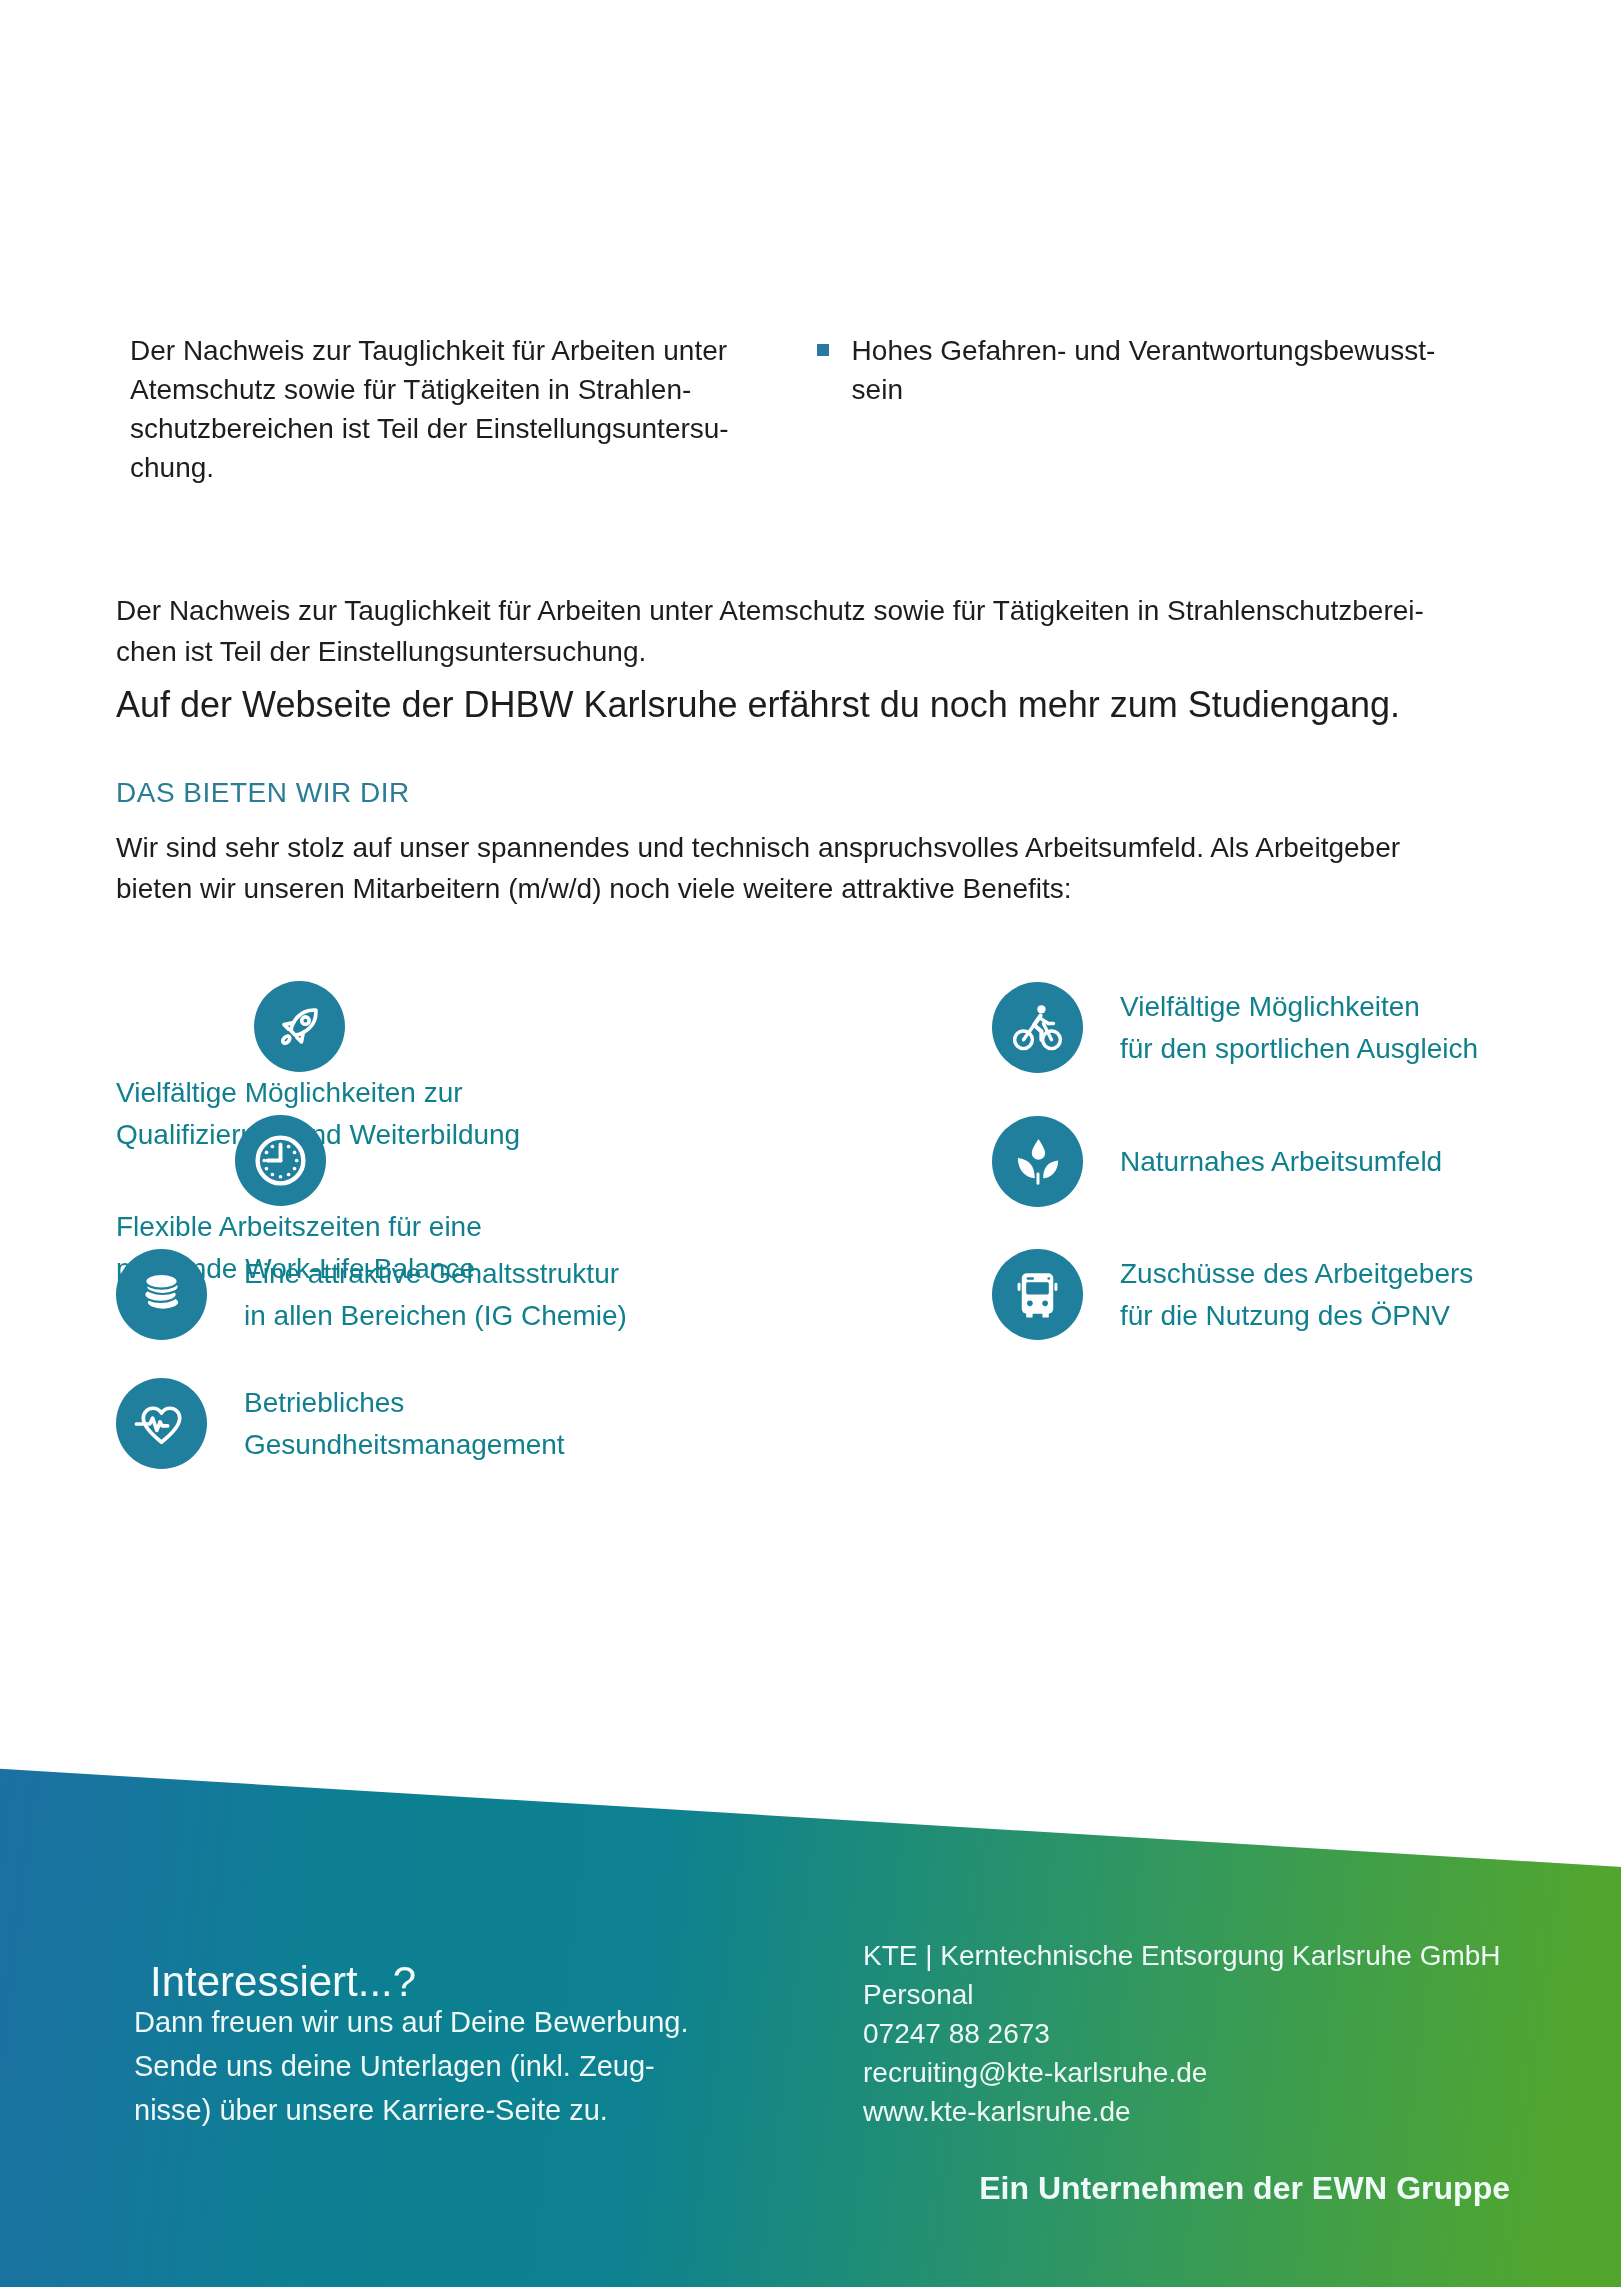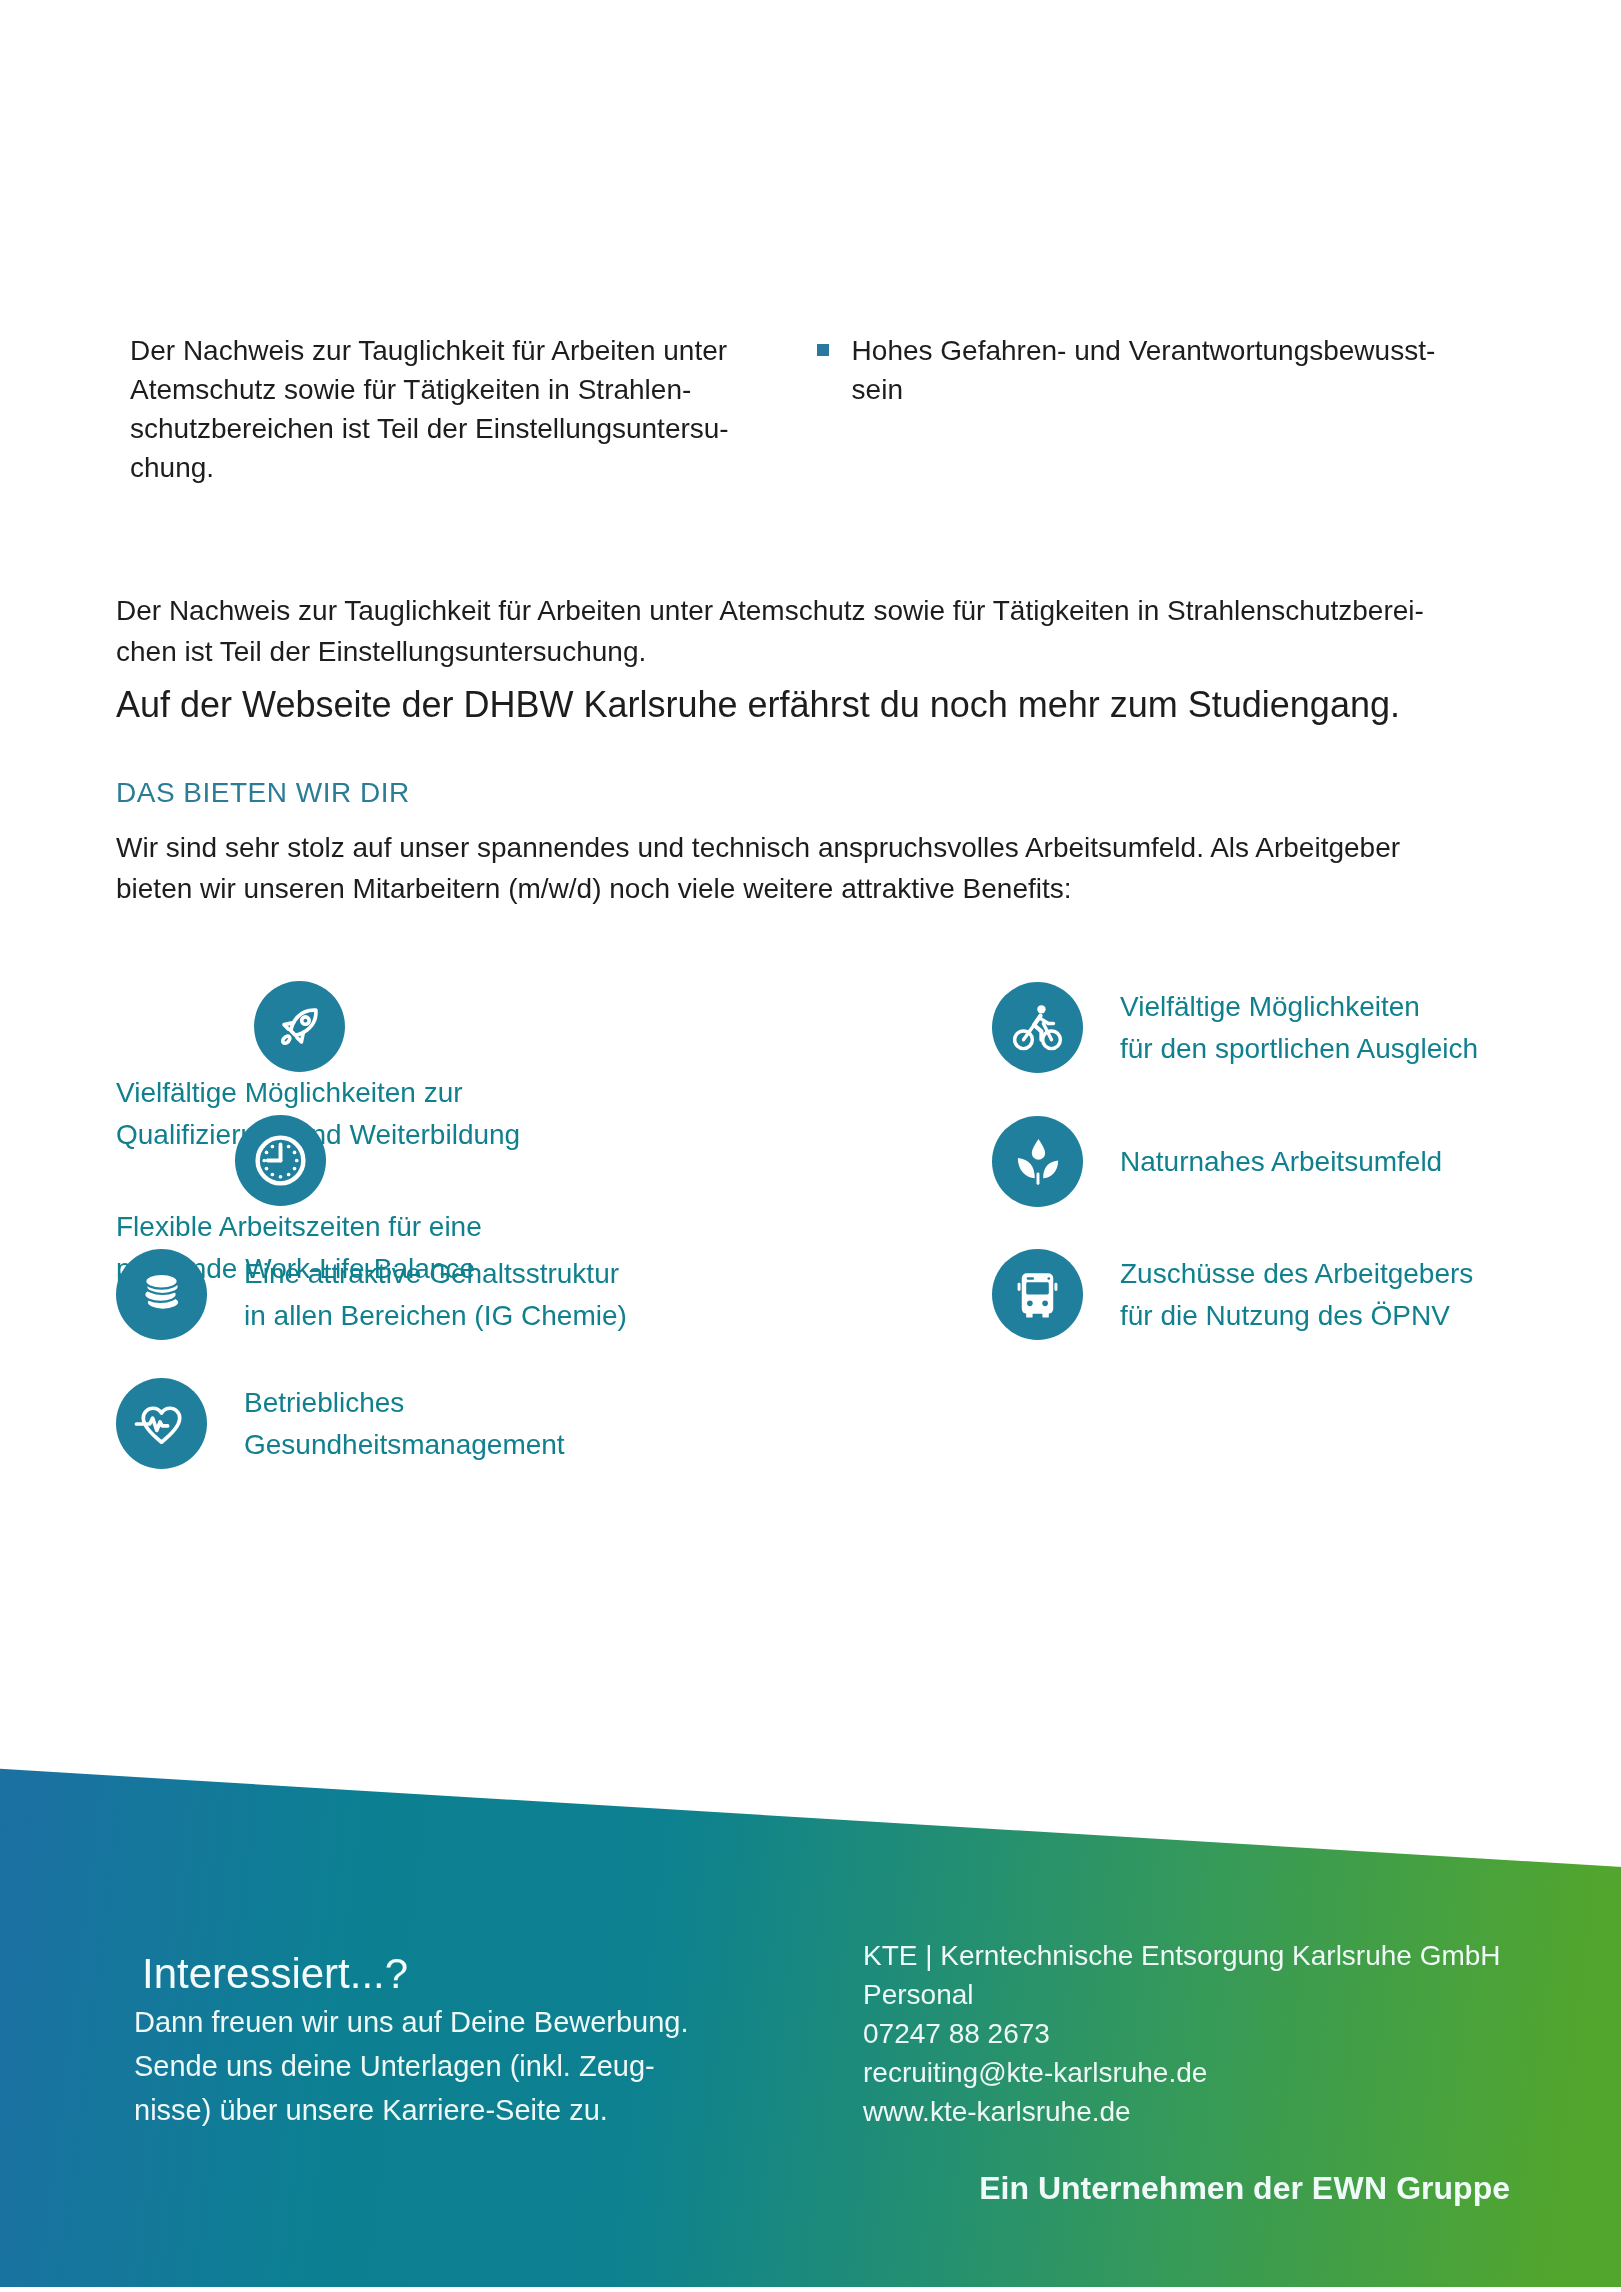--- a/index.html
+++ b/index.html
@@ -51,21 +51,21 @@
   .rowR1{left:992px;top:981px;}
   .rowR2{left:992px;top:1115px;}
   .rowR3{left:992px;top:1248px;}
   
   .footer-band{
     position:absolute;left:0;top:1767px;width:1622px;height:520px;
     background:linear-gradient(97deg,#1c70a3 0%,#0c8092 22%,#0d8190 40%,#32985e 70%,#52a62e 96%);
     clip-path:polygon(0 1.8px,1622px 100px,1622px 520px,0 520px);
   }
   .footer-heading{
-    position:absolute;left:134px;top:175px;margin:8px;
+    position:absolute;left:134px;top:175px;margin:16px;
     font-size:42px;font-weight:400;color:#f4fbfa;
   }
   .footer-cta{
     position:absolute;left:134px;top:233px;width:624px;
     font-size:29px;line-height:44px;color:#eef8f6;
   }
   .footer-contact{
     position:absolute;left:863px;top:169px;width:695px;
     font-size:28px;line-height:39px;color:#eef8f6;
   }

